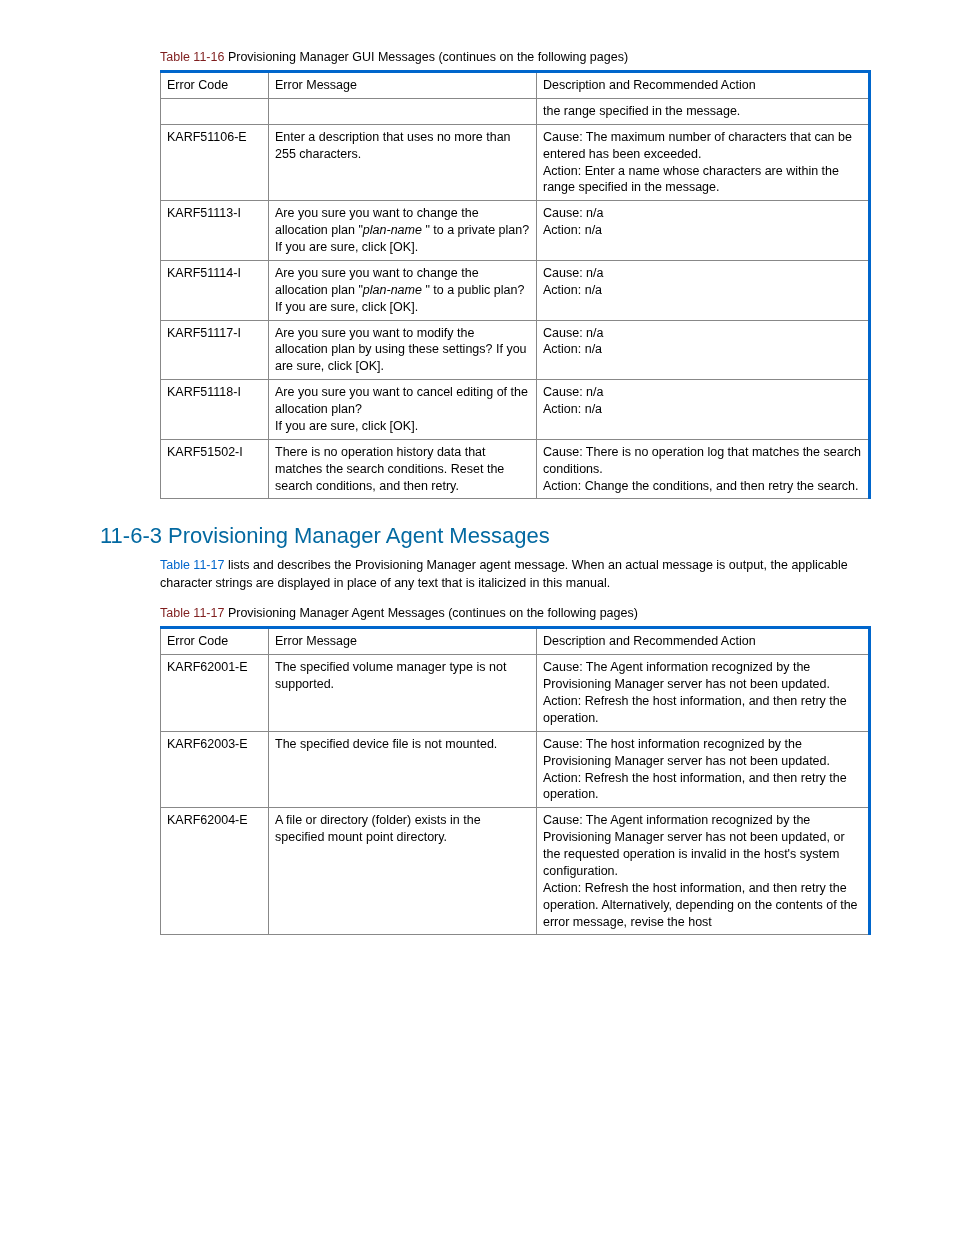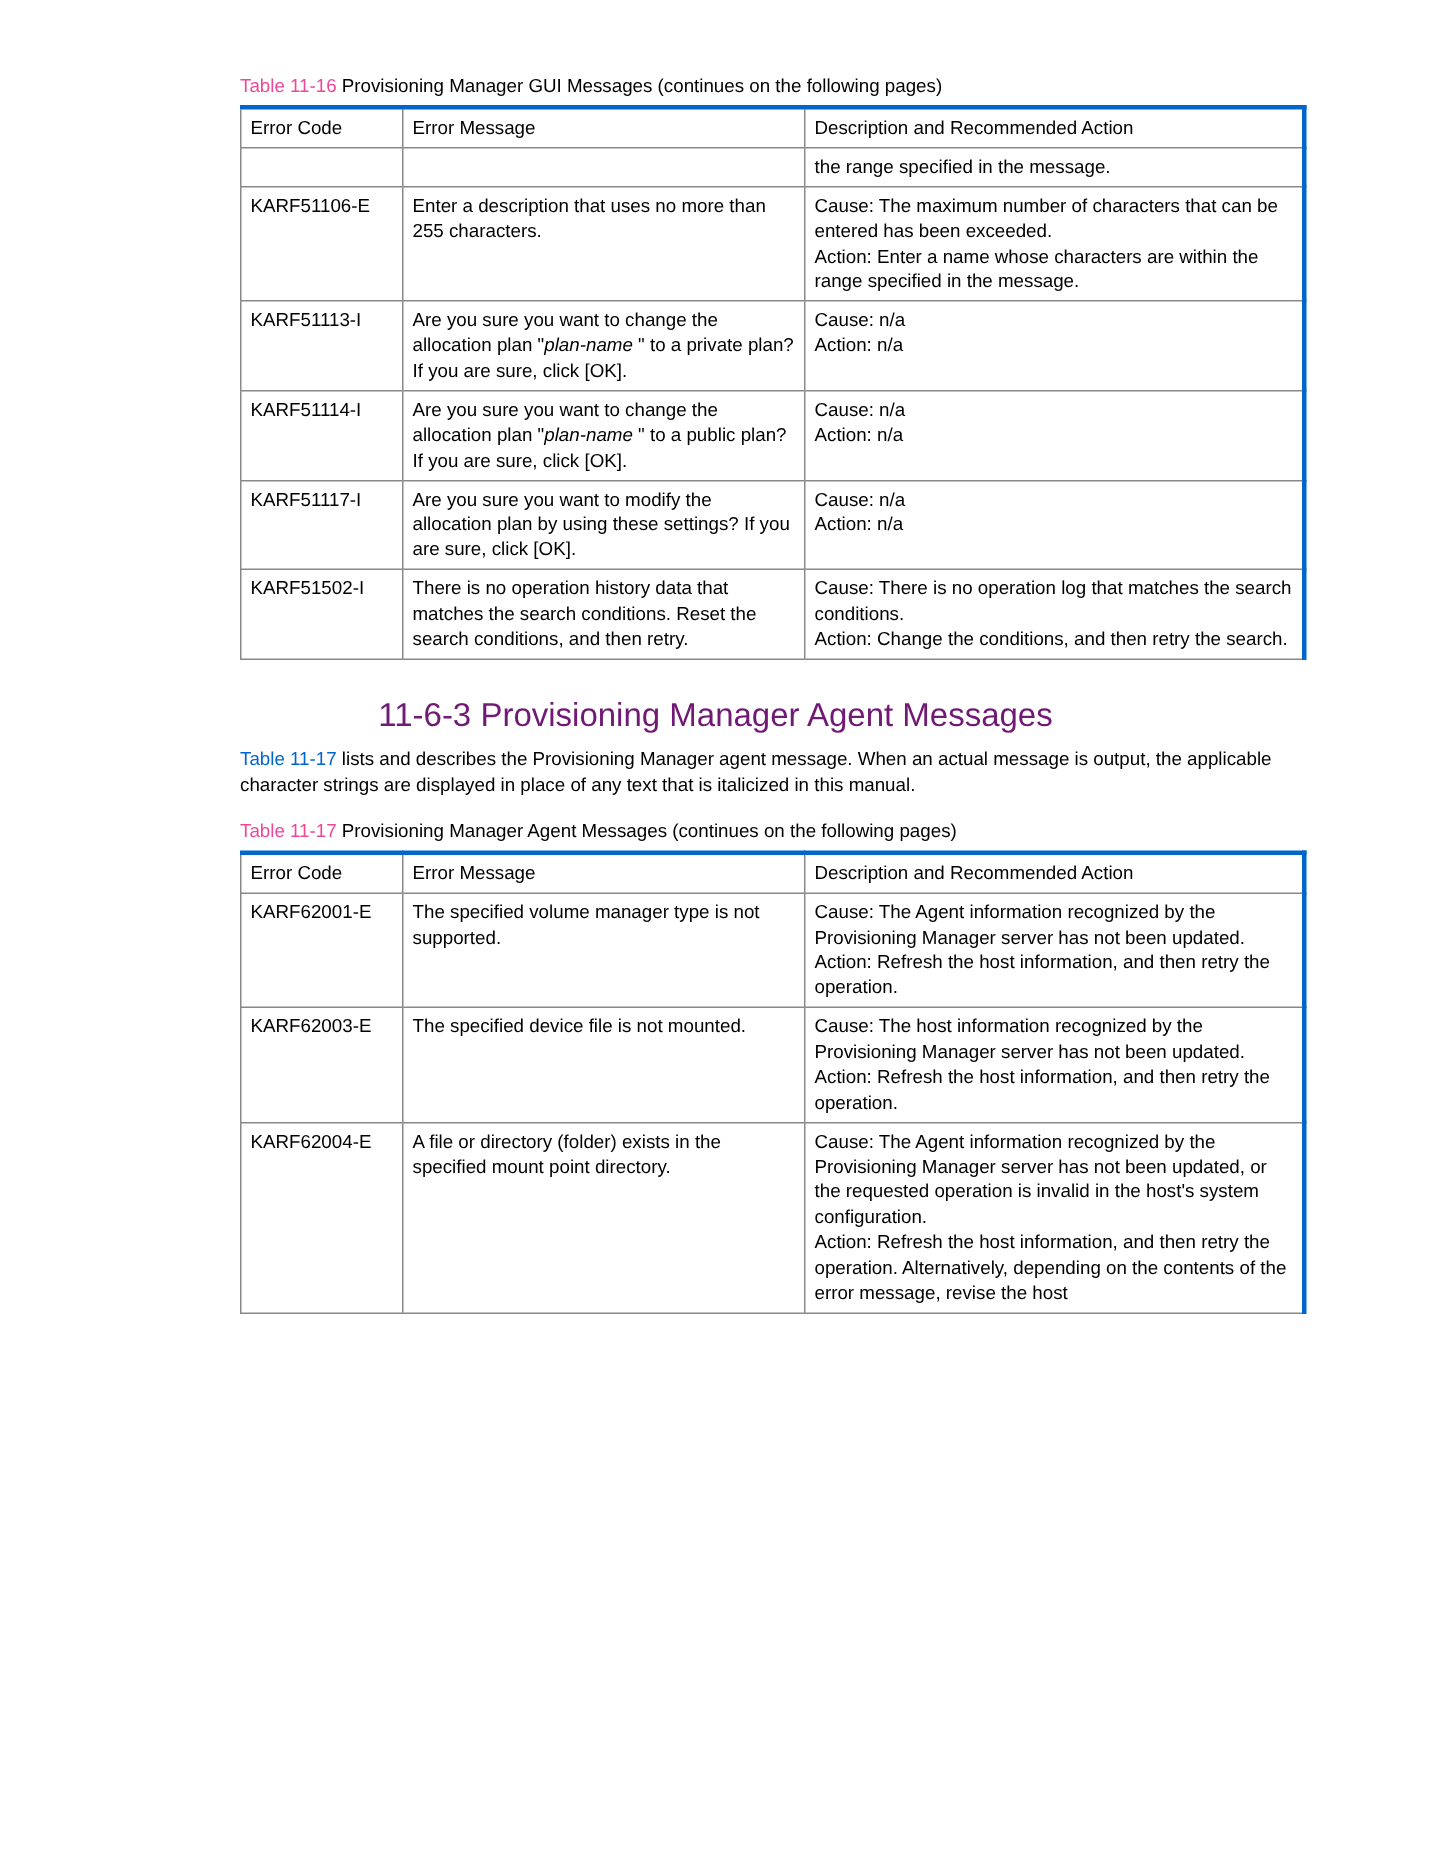--- a/index.html
+++ b/index.html
@@ -9,21 +9,21 @@
     margin: 0;
     padding: 50px 100px 40px 100px;
     background: #fff;
     width: 954px;
     box-sizing: border-box;
   }
   .table-caption {
     margin: 0 0 6px 60px;
     font-size: 12.5px;
   }
-  .table-caption .link { color: #ec4899; }
+  .table-caption .link { color: #7f1d1d; }
   table {
     border-collapse: collapse;
     width: 711px;
     margin-left: 60px;
     border-top: 3px solid #0066cc;
     border-right: 3px solid #0066cc;
   }
   th, td {
     border: 1px solid #888;
     padding: 4px 6px;
@@ -32,23 +32,22 @@
     font-size: 12.5px;
     line-height: 1.35;
   }
   th { font-weight: normal; }
   .col-code { width: 95px; }
   .col-msg { width: 255px; }
   h2.section {
     font-family: Arial, Helvetica, sans-serif;
     font-size: 22px;
     font-weight: normal;
-    color: #701a75;
+    color: #0369a1;
     margin: 24px 0 8px 0;
-    text-align: center;
   }
   p.body {
     margin: 4px 0 14px 60px;
     line-height: 1.4;
   }
   em { font-style: italic; }
 </style>
 </head>
 <body>
 
@@ -84,20 +83,25 @@
         <td class="col-code">KARF51114-I</td>
         <td class="col-msg">Are you sure you want to change the allocation plan "<em>plan-name </em>" to a public plan?If you are sure, click [OK].</td>
         <td>Cause: n/a<br>Action: n/a</td>
       </tr>
       <tr>
         <td class="col-code">KARF51117-I</td>
         <td class="col-msg">Are you sure you want to modify the allocation plan by using these settings? If you are sure, click [OK].</td>
         <td>Cause: n/a<br>Action: n/a</td>
       </tr>
       <tr>
+        <td class="col-code">KARF51118-I</td>
+        <td class="col-msg">Are you sure you want to cancel editing of the allocation plan?<br>If you are sure, click [OK].</td>
+        <td>Cause: n/a<br>Action: n/a</td>
+      </tr>
+      <tr>
         <td class="col-code">KARF51502-I</td>
         <td class="col-msg">There is no operation history data that matches the search conditions. Reset the search conditions, and then retry.</td>
         <td>Cause: There is no operation log that matches the search conditions.<br>Action: Change the conditions, and then retry the search.</td>
       </tr>
     </tbody>
 </table>
 
 <h2 class="section">11-6-3 Provisioning Manager Agent Messages</h2>
 
 <p class="body">

